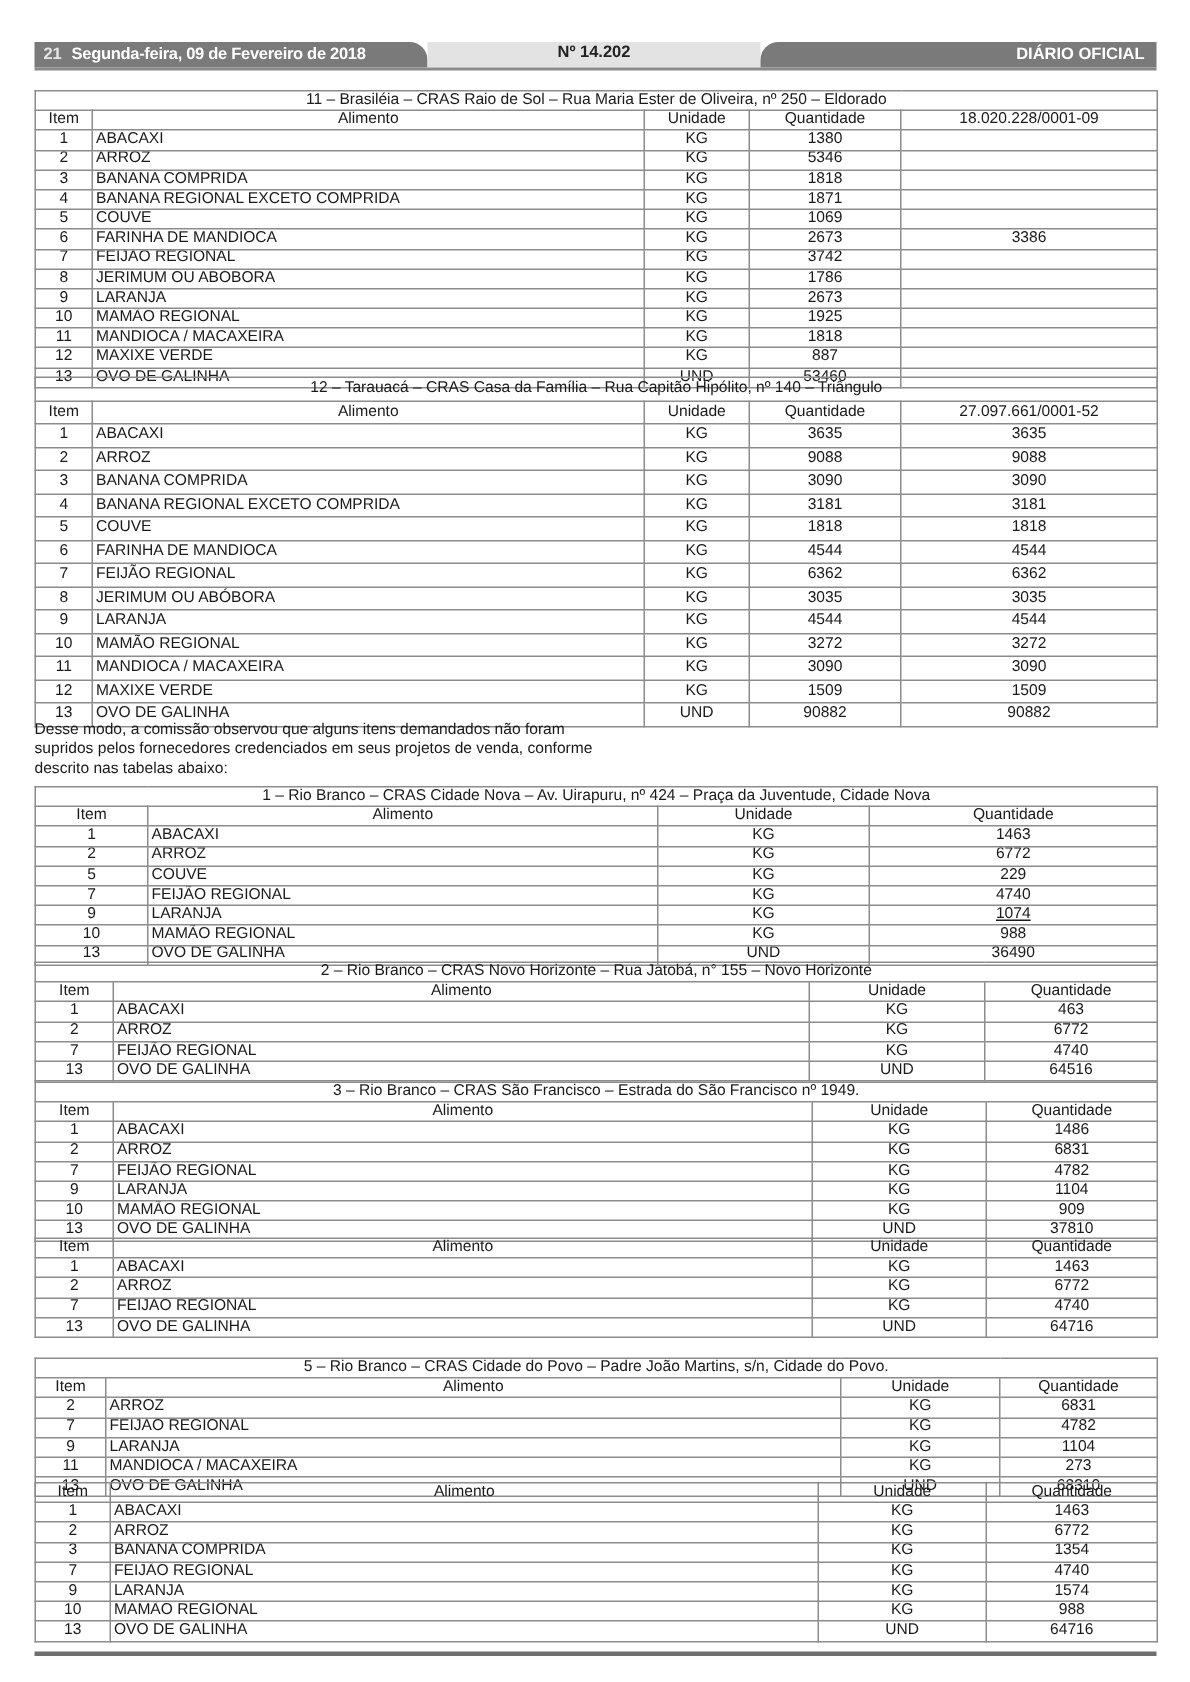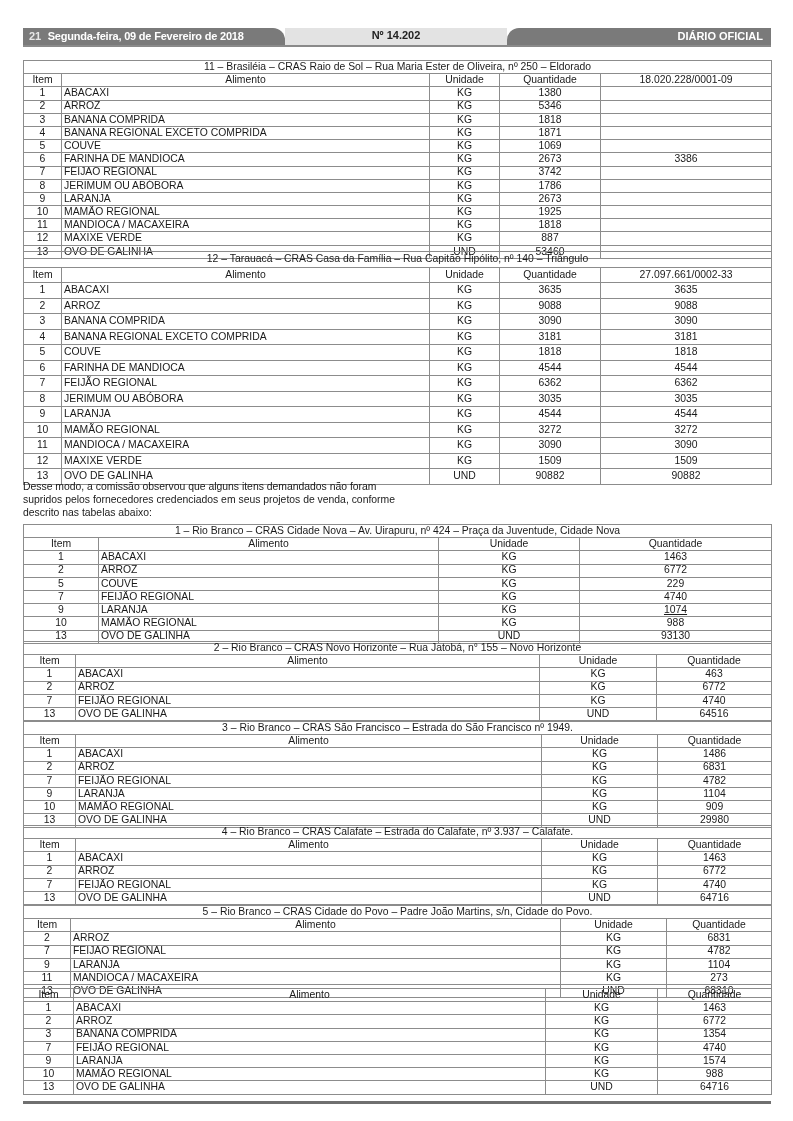--- a/index.html
+++ b/index.html
@@ -169,21 +169,21 @@
     </colgroup>
 <tbody>
       <tr>
         <td colspan="5" class="title" style="height: 14.5px;">12 – Tarauacá – CRAS Casa da Família – Rua Capitão Hipólito, nº 140 – Triângulo</td>
       </tr>
       <tr>
         <td class="c" style="height: 14.5px;">Item</td>
         <td class="c" style="height: 14.5px;">Alimento</td>
         <td class="c" style="height: 14.5px;">Unidade</td>
         <td class="c" style="height: 14.5px;">Quantidade</td>
-        <td class="c" style="height: 14.5px;">27.097.661/0002-33</td>
+        <td class="c" style="height: 14.5px;">27.097.661/0001-52</td>
       </tr>
       <tr>
         <td class="c" style="height: 14.5px;">1</td>
         <td class="l" style="height: 14.5px;">ABACAXI</td>
         <td class="c" style="height: 14.5px;">KG</td>
         <td class="c" style="height: 14.5px;">3635</td>
         <td class="c" style="height: 14.5px;">3635</td>
       </tr>
       <tr>
         <td class="c" style="height: 14.5px;">2</td>
@@ -324,21 +324,21 @@
       <tr>
         <td class="c" style="height: 12.2px;">10</td>
         <td class="l" style="height: 12.2px;">MAMÃO REGIONAL</td>
         <td class="c" style="height: 12.2px;">KG</td>
         <td class="c" style="height: 12.2px;">988</td>
       </tr>
       <tr>
         <td class="c" style="height: 12.2px;">13</td>
         <td class="l" style="height: 12.2px;">OVO DE GALINHA</td>
         <td class="c" style="height: 12.2px;">UND</td>
-        <td class="c" style="height: 12.2px;">93130</td>
+        <td class="c" style="height: 12.2px;">36490</td>
       </tr>
     </tbody>
   </table>
 
 <table class="t" style="left:23px; top:641px; width:748px;">
   <colgroup>
       <col style="width:52px">
       <col style="width:464px">
       <col style="width:117px">
       <col style="width:115px">
@@ -424,37 +424,34 @@
       <tr>
         <td class="c" style="height: 12.2px;">10</td>
         <td class="l" style="height: 12.2px;">MAMÃO REGIONAL</td>
         <td class="c" style="height: 12.2px;">KG</td>
         <td class="c" style="height: 12.2px;">909</td>
       </tr>
       <tr>
         <td class="c" style="height: 12.2px;">13</td>
         <td class="l" style="height: 12.2px;">OVO DE GALINHA</td>
         <td class="c" style="height: 12.2px;">UND</td>
-        <td class="c" style="height: 12.2px;">29980</td>
+        <td class="c" style="height: 12.2px;">37810</td>
       </tr>
     </tbody>
   </table>
 
 <table class="t" style="left:23px; top:825px; width:748px;">
   <colgroup>
       <col style="width:52px">
       <col style="width:466px">
       <col style="width:116px">
       <col style="width:114px">
     </colgroup>
 <tbody>
       <tr>
-        <td colspan="4" class="title" style="height: 12.2px;">4 – Rio Branco – CRAS Calafate – Estrada do Calafate, nº 3.937 – Calafate.</td>
-      </tr>
-      <tr>
         <td class="c" style="height: 12.2px;">Item</td>
         <td class="c" style="height: 12.2px;">Alimento</td>
         <td class="c" style="height: 12.2px;">Unidade</td>
         <td class="c" style="height: 12.2px;">Quantidade</td>
       </tr>
       <tr>
         <td class="c" style="height: 12.2px;">1</td>
         <td class="l" style="height: 12.2px;">ABACAXI</td>
         <td class="c" style="height: 12.2px;">KG</td>
         <td class="c" style="height: 12.2px;">1463</td>

